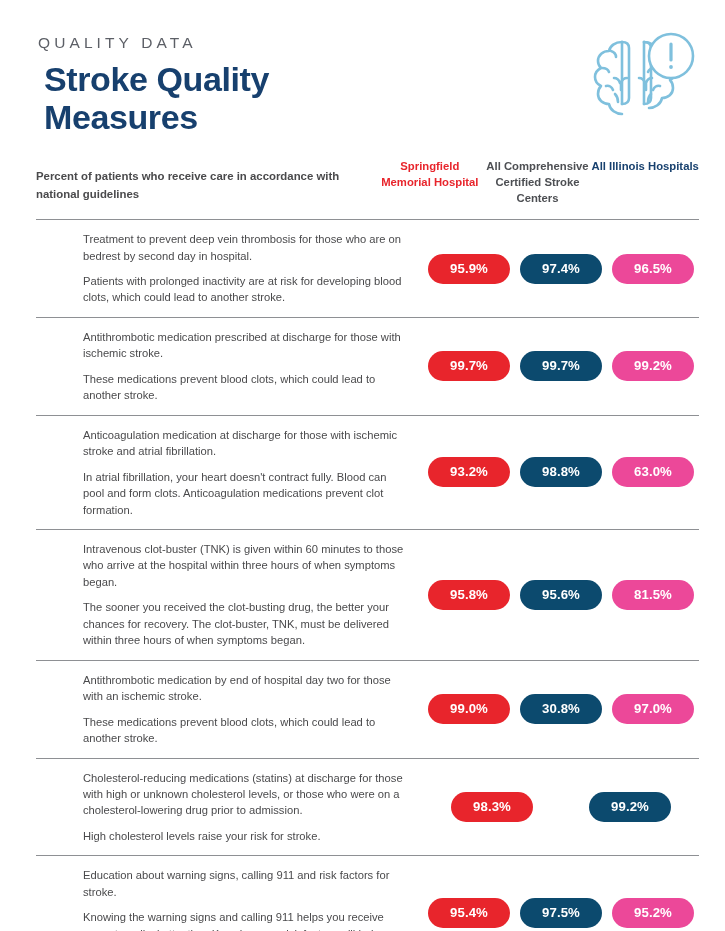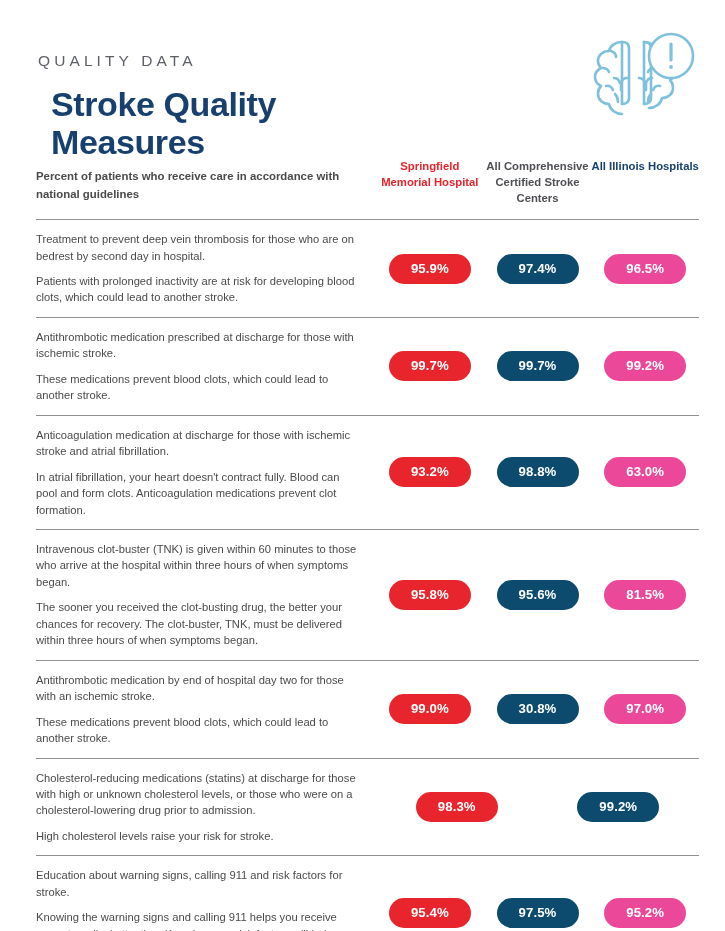--- a/index.html
+++ b/index.html
@@ -19,38 +19,38 @@
     position: relative;
     width: 725px;
     height: 931px;
     box-sizing: border-box;
     background: #ffffff;
   }
 
   
   .header {
     position: relative;
-    padding: 52px 34px 0 36px;
+    padding: 34px 34px 0 36px;
     height: 120px;
     box-sizing: border-box;
   }
   .eyebrow {
     font-size: 15.5px;
     letter-spacing: 4.1px;
     color: #5c5f66;
     font-weight: 400;
     margin: 0 0 4px 2px;
   }
   .title {
     font-size: 34px;
     line-height: 1.13;
     font-weight: bold;
     color: #17406e;
     letter-spacing: -0.4px;
-    margin: 15px;
+    margin: 8px;
     max-width: 370px;
   }
   .brain-icon {
     position: absolute;
     right: 22px;
     top: 24px;
     width: 128px;
     height: 104px;
   }
 
@@ -93,20 +93,21 @@
     align-items: center;
     border-top: 1px solid #8e9094;
     padding: 11px 0 11px 0;
     box-sizing: border-box;
   }
   .row:last-child { border-bottom: 1px solid #8e9094; }
   .row-desc {
     flex: 0 0 340px;
     padding-right: 16px;
     box-sizing: border-box;
+    margin-left: 47px;
   }
   .measure {
     font-size: 11.2px;
     line-height: 1.47;
     color: #4a4a4c;
     margin: 0 0 9px 0;
   }
   .explain {
     font-size: 11.2px;
     line-height: 1.47;

